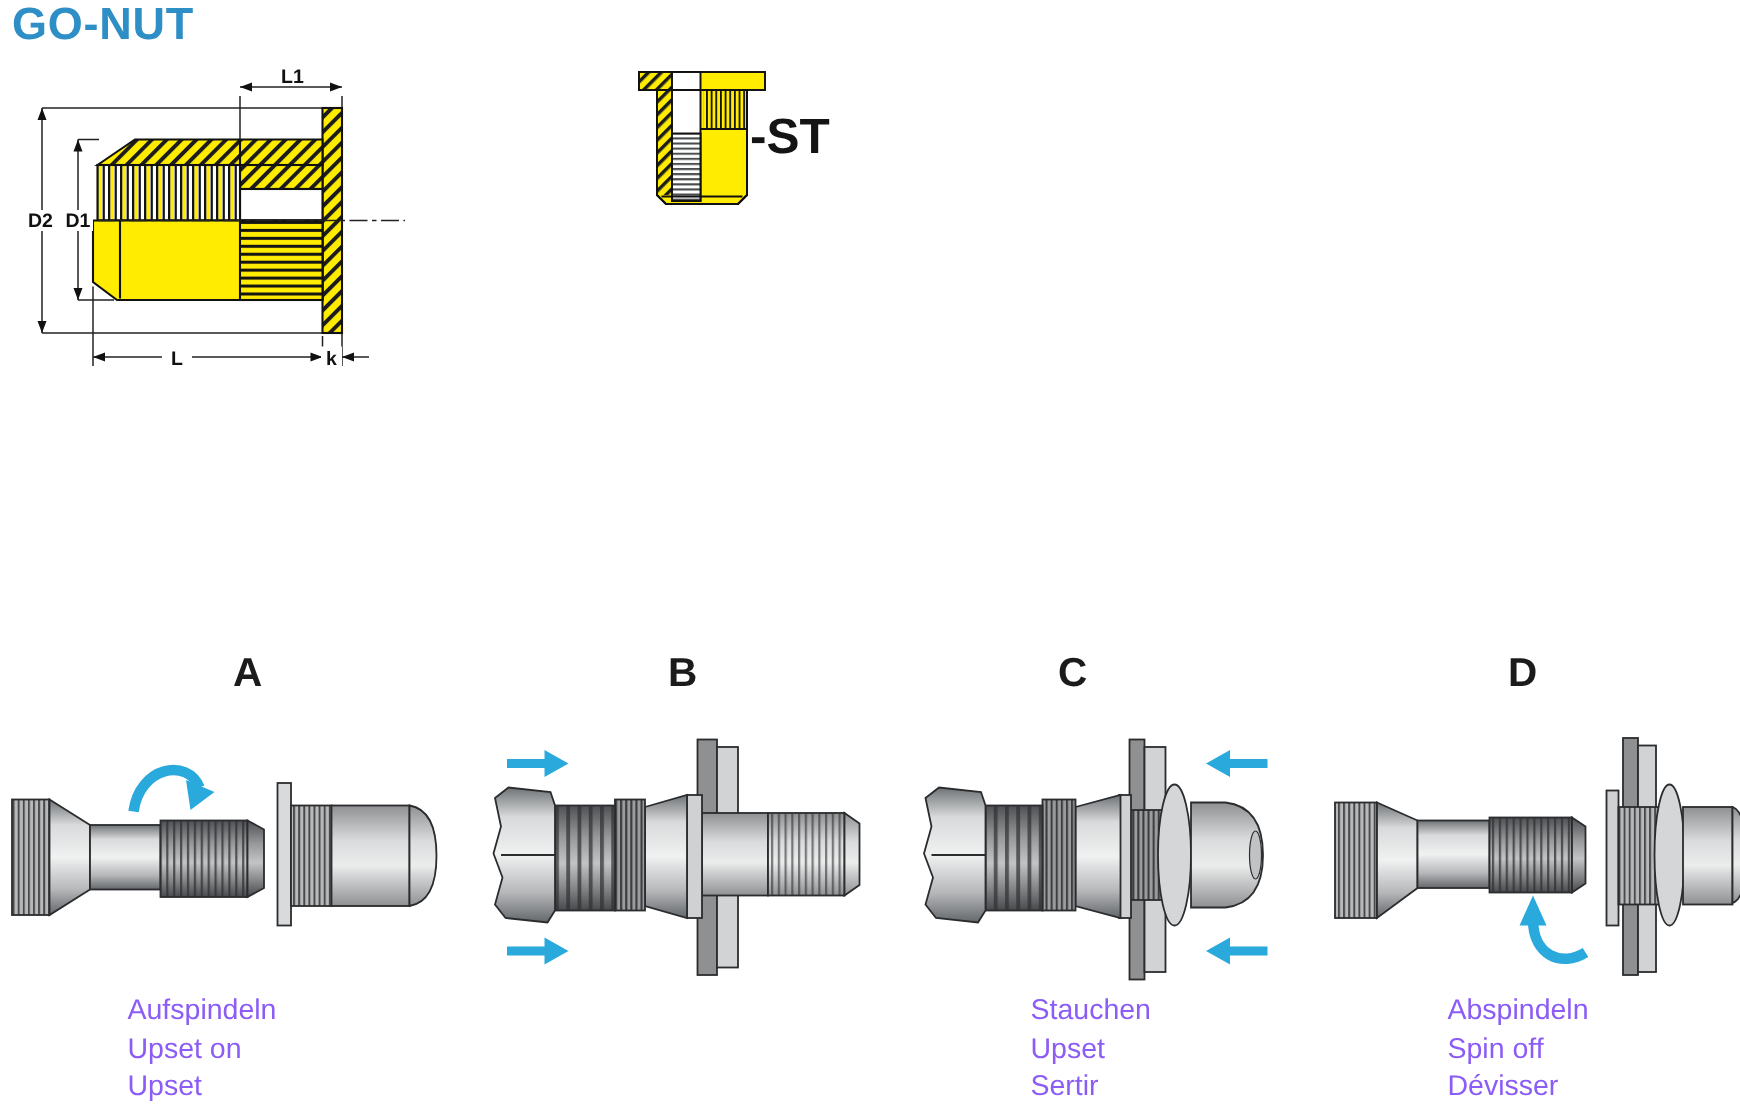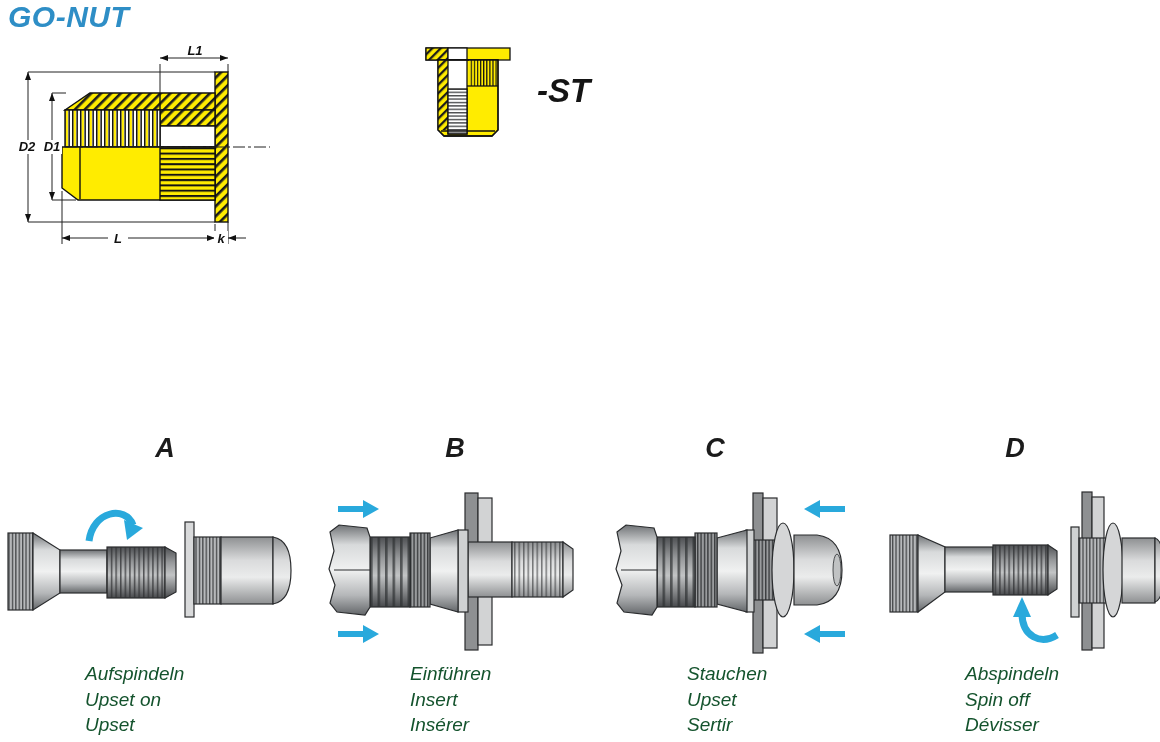--- a/index.html
+++ b/index.html
@@ -1,22 +1,22 @@
 <!DOCTYPE html>
 <html><head>
 <meta charset="utf-8">
 <style>
   html,body{margin:0;padding:0;background:#fff;}
   .canvas{position:relative;width:1160px;height:742px;background:#ffffff;overflow:hidden;
-          font-family:"Liberation Sans",sans-serif;font-style:italic;}
+          font-family:"Liberation Sans",sans-serif;}
   .abs{position:absolute;}
   .title{left:8px;top:0px;font-size:30px;font-weight:bold;color:#2e8ec6;letter-spacing:0.5px;}
-  .st-label{left:500px;top:72px;font-size:33px;font-weight:bold;color:#141414;padding-left:37px;}
+  .st-label{left:500px;top:72px;font-size:33px;font-weight:bold;color:#141414;}
   .step-letter{top:433px;width:44px;text-align:center;font-size:27px;font-weight:bold;color:#1b1b1b;}
-  .caption{top:661px;font-size:19px;line-height:25.5px;color:#14532d;}
+  .caption{top:661px;font-size:19px;line-height:25.5px;color:#8b5cf6;}
   .caption span{display:block;}
   svg{display:block;}
   text.dim{font-family:"Liberation Sans",sans-serif;font-size:13px;font-weight:bold;fill:#111;}
 </style>
 </head>
 <body>
 
 <div class="canvas">
 
   <div class="abs title">GO-NUT</div>
@@ -343,25 +343,20 @@
       <path d="M 182 150 C 166 160, 147 152, 147 128" fill="none" stroke-width="7" stroke="#29a9dc"></path>
       <polygon points="138,132 147,112 156,132" fill="#29a9dc"></polygon>
     </g>
   </svg>
 
   <div class="abs caption" style="left:85px;">
     <span>Aufspindeln</span>
     <span>Upset on</span>
     <span>Upset</span>
   </div>
-  <div class="abs caption" style="left:410px;">
-    <span>Einführen</span>
-    <span>Insert</span>
-    <span>Insérer</span>
-  </div>
   <div class="abs caption" style="left:687px;">
     <span>Stauchen</span>
     <span>Upset</span>
     <span>Sertir</span>
   </div>
   <div class="abs caption" style="left:965px;">
     <span>Abspindeln</span>
     <span>Spin off</span>
     <span>Dévisser</span>
   </div>

